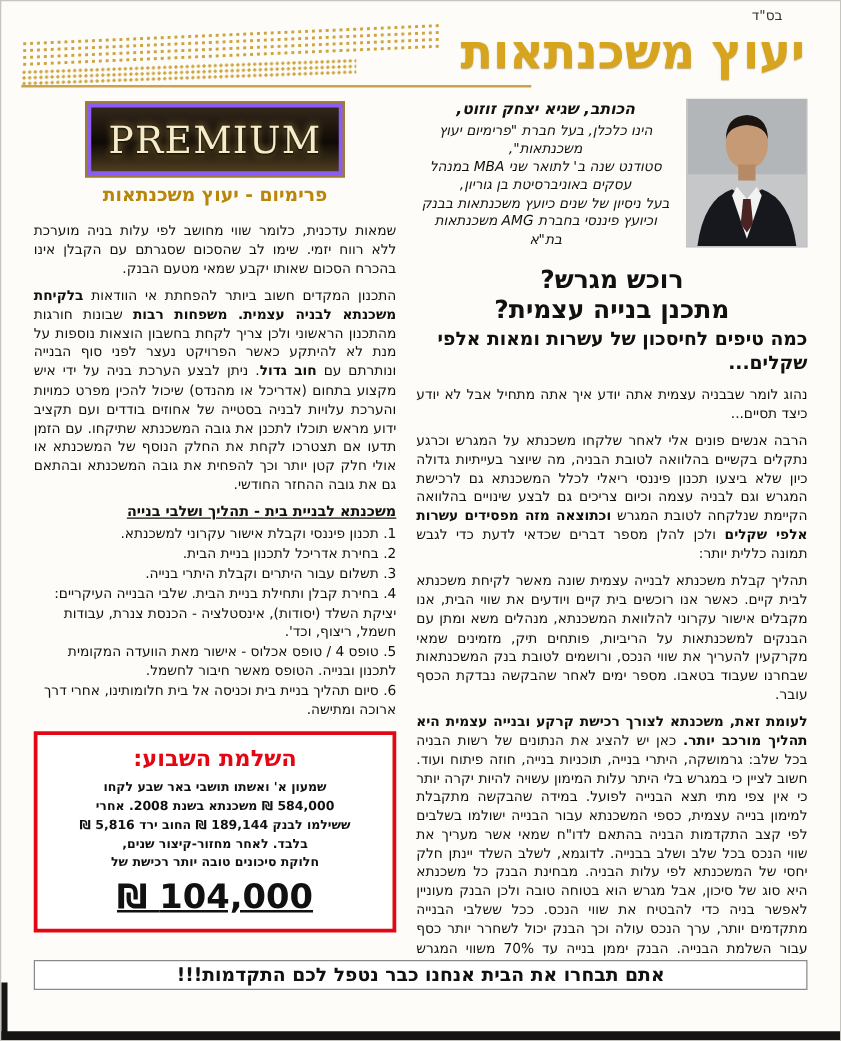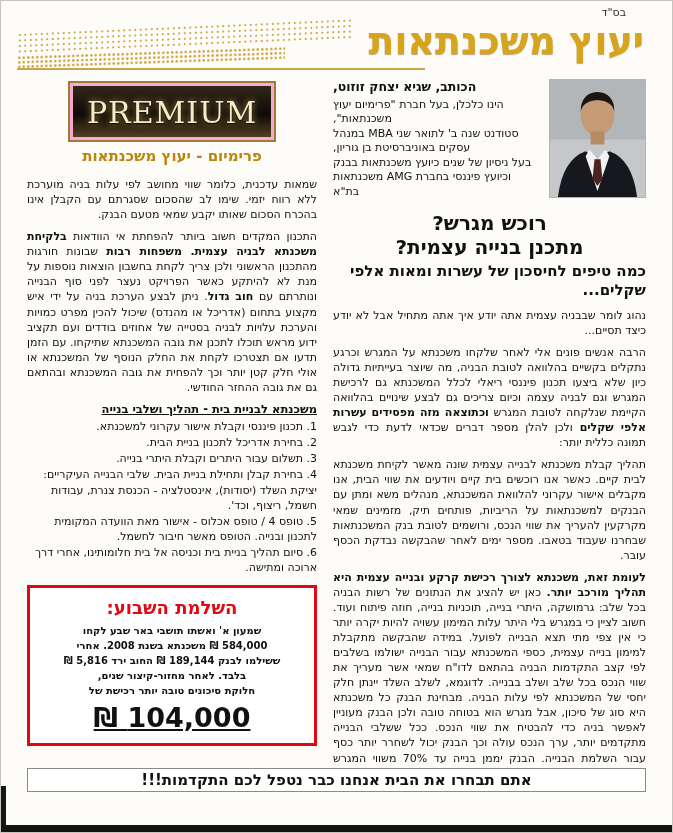--- a/index.html
+++ b/index.html
@@ -22,31 +22,31 @@
   }
   .content { position: absolute; top: 78px; right: 26px; left: 26px; bottom: 66px; display: flex; gap: 16px; }
   .col-main { width: 314px; }
   .col-side { width: 291px; }
 
   .author-block { min-height: 124px; }
   .author-photo {
     float: right; width: 97px; height: 119px; margin-left: 9px; margin-bottom: 3px;
     border: 1px solid #b5b5b5; background: linear-gradient(180deg, #a9adb1, #cfd0d2); overflow: hidden;
   }
-  .author-line { font-size: 11px; line-height: 1.32; text-align: left; }
+  .author-line { font-size: 11px; line-height: 1.32; text-align: center; font-style: italic; }
   .author-line.bold { font-weight: bold; font-size: 12.5px; margin-bottom: 2px; }
   .clear { clear: both; }
 
   .headline { font-size: 20px; line-height: 1.22; font-weight: bold; text-align: center; margin: 8px 0 2px; }
   .subhead  { font-size: 15px; font-weight: bold; text-align: right; margin: 2px 0 7px; line-height: 1.3; }
   .body-p   { font-size: 11px; line-height: 1.37; text-align: justify; margin: 0 0 7px; }
   .run-bold { font-weight: bold; }
 
   .premium-wrap { width: 208px; margin: 2px auto 0; }
-  .premium-box  { border: 2px solid #9d7c33; padding: 3px; background: #f9a8d4; }
+  .premium-box  { border: 2px solid #9d7c33; padding: 3px; background: #8b5cf6; }
   .premium-inner{ background: linear-gradient(180deg, #33271a 0%, #0e0a06 55%, #503e1f 100%); text-align: center; padding: 9px 4px 7px; }
   .premium-logo {
     font-family: "DejaVu Serif", "Liberation Serif", serif;
     font-size: 30px; letter-spacing: 1px; color: #f6ecca;
     text-shadow: 0 1px 2px #000, 0 0 7px rgba(217,183,90,.8);
   }
   .premium-sub { color: #b8860b; font-weight: bold; font-size: 15px; text-align: center; margin: 5px 0 12px; }
 
   .steps-title { font-size: 11.5px; font-weight: bold; text-decoration: underline; text-align: right; margin: 3px 0 3px; }
   .step { font-size: 11px; line-height: 1.38; text-align: right; margin: 0 0 1px; }

